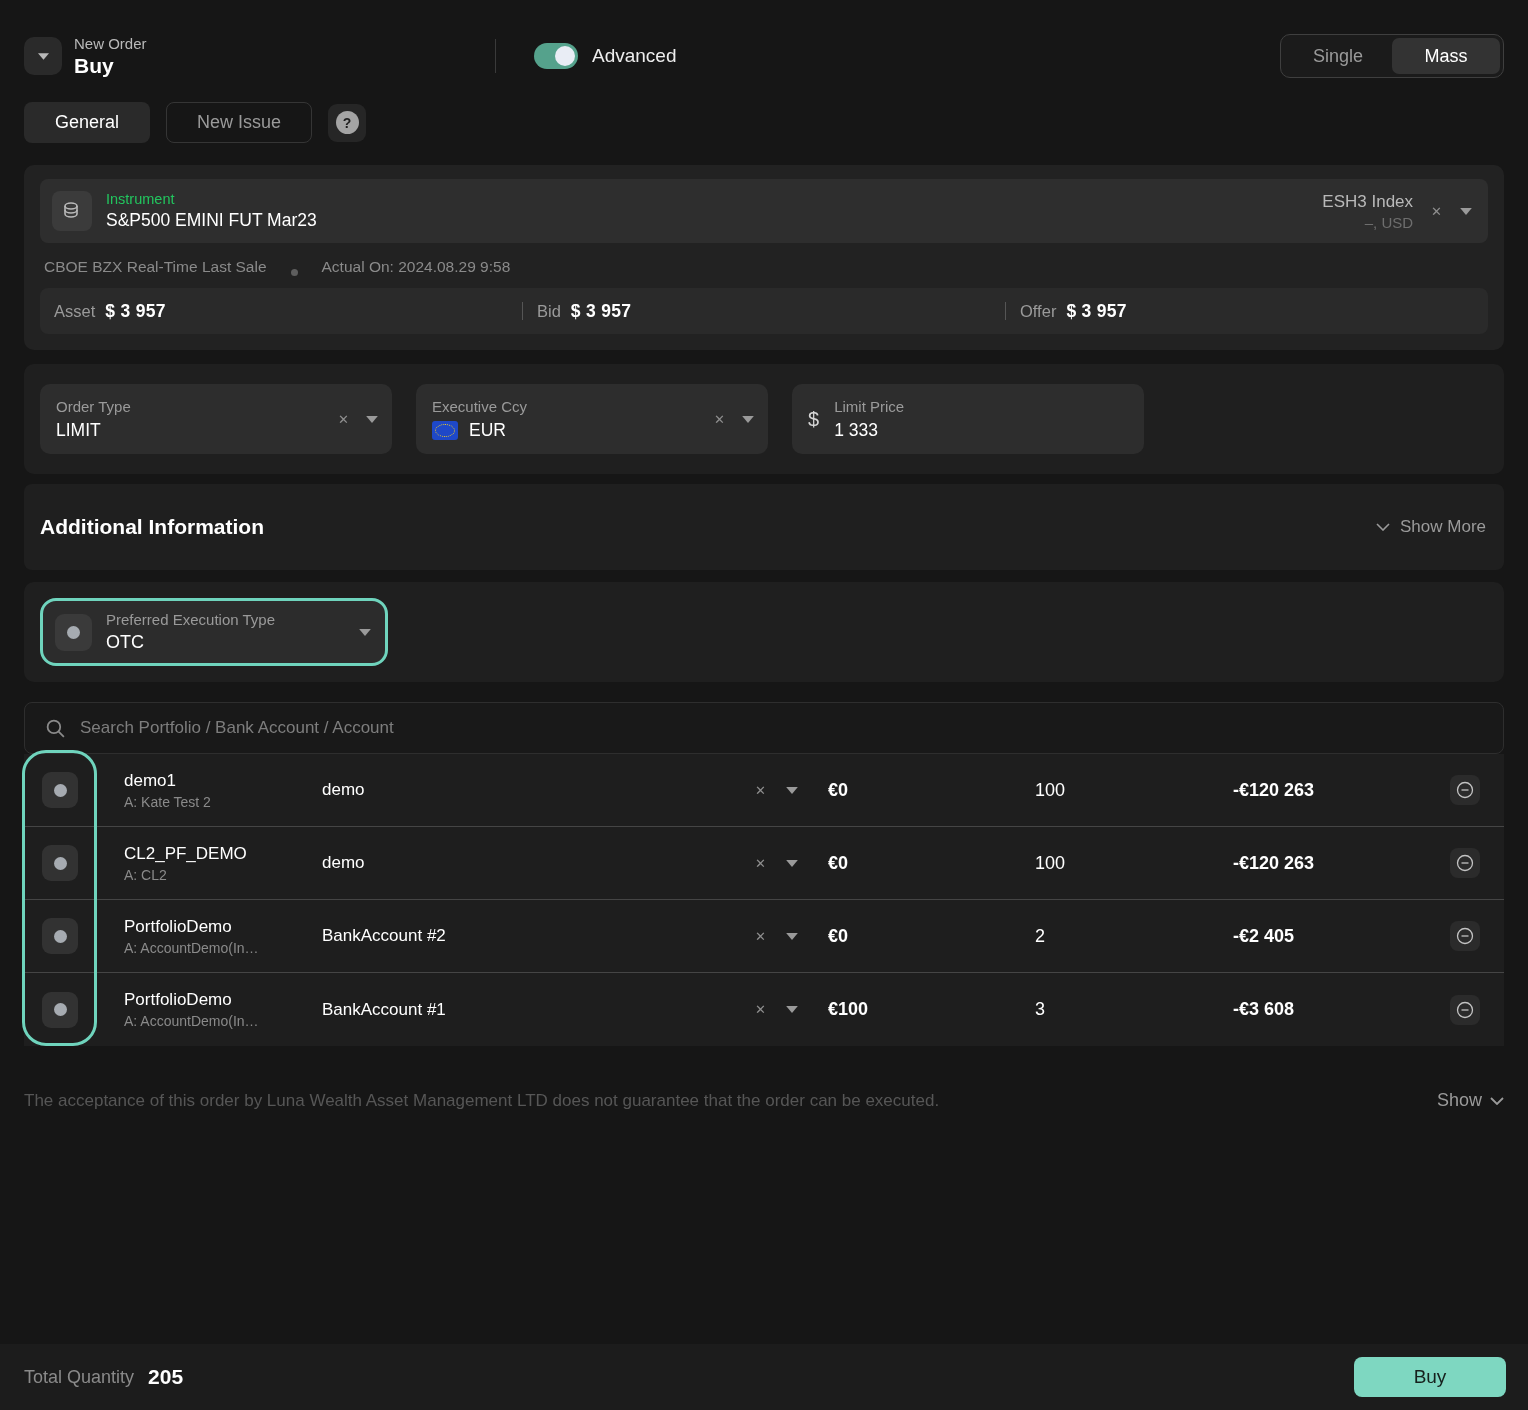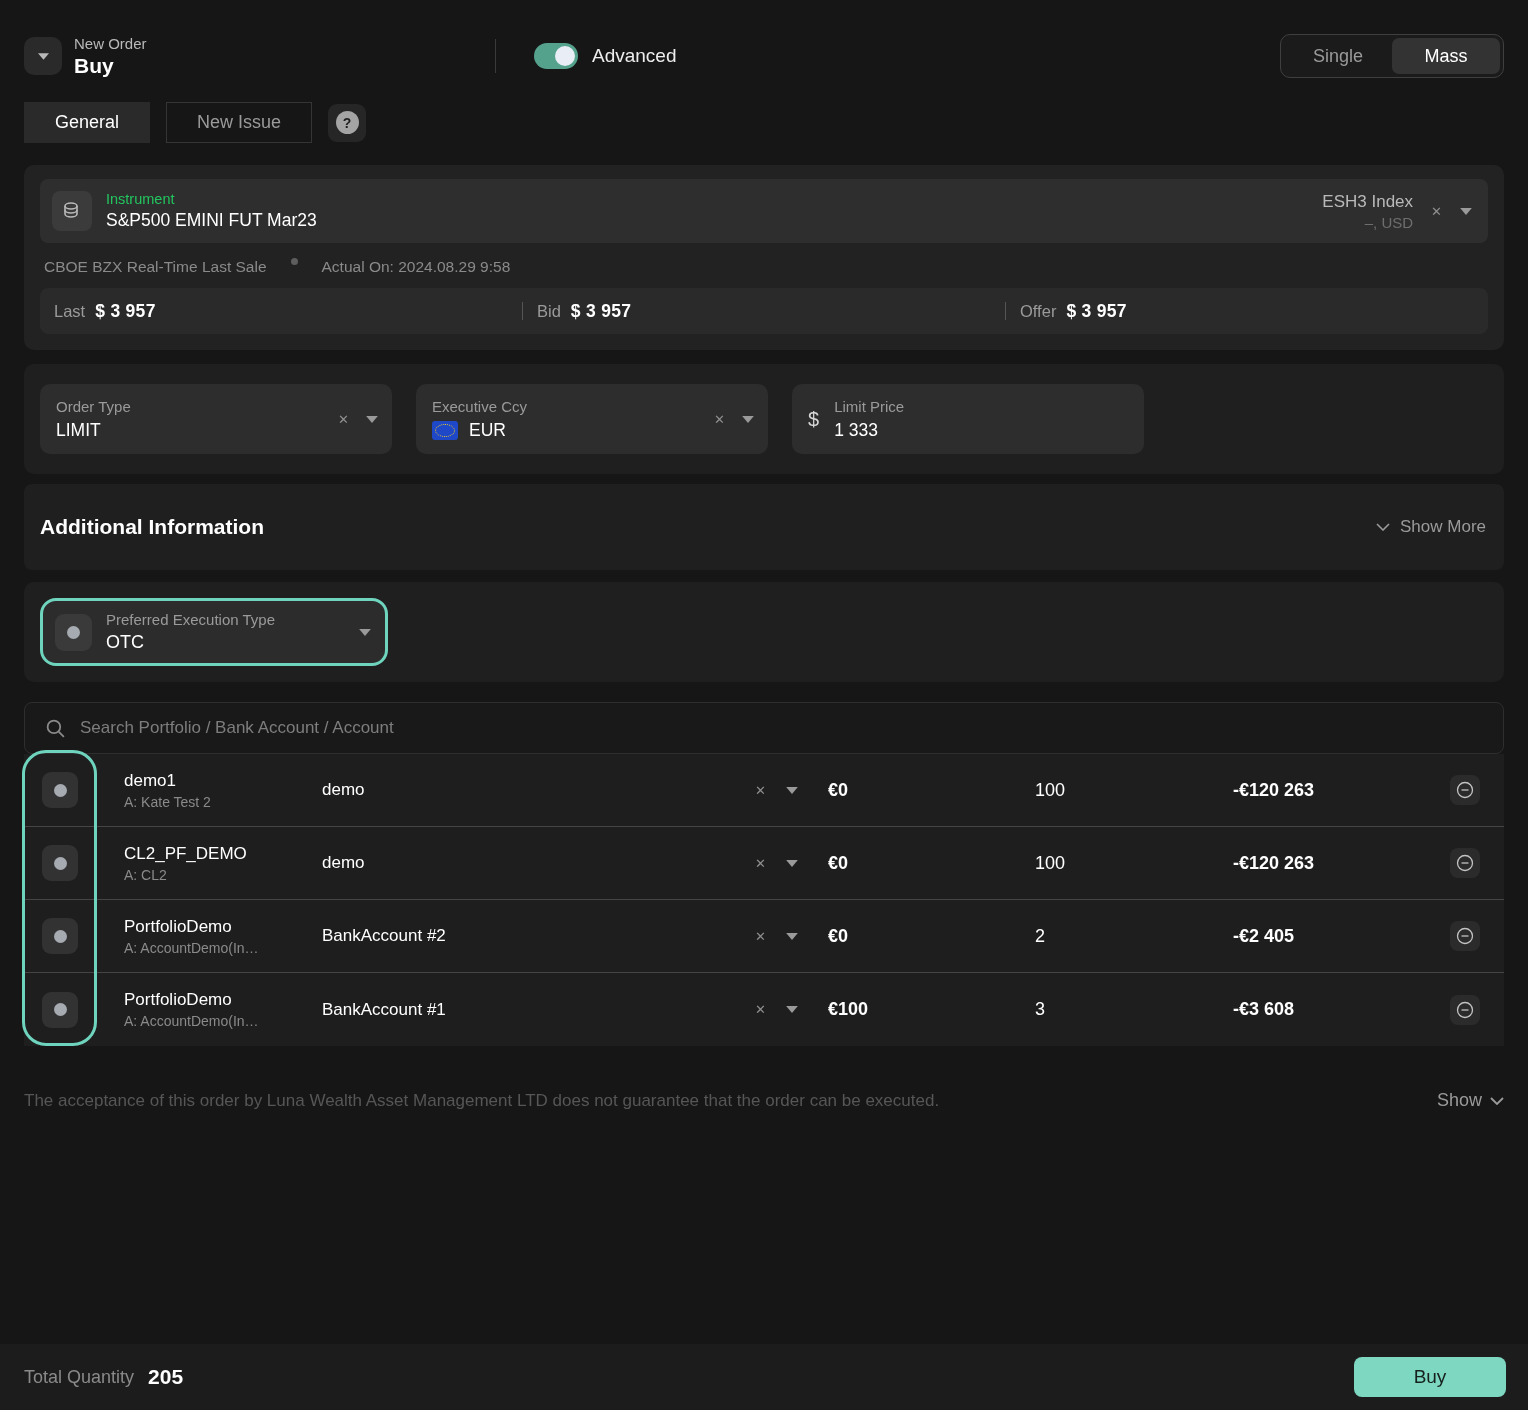--- a/index.html
+++ b/index.html
@@ -27,39 +27,39 @@
   .vdiv{width:1px;height:34px;background:#3a3a3a;margin-left:324px}
   .toggle{width:44px;height:26px;border-radius:13px;background:#55a28c;position:relative;margin-left:38px;cursor:pointer}
   .toggle .knob{position:absolute;right:3px;top:3px;width:20px;height:20px;border-radius:50%;background:#e9edf5}
   .toggle-label{margin-left:14px;font-size:19px;color:#eee}
   .seg{margin-left:auto;display:flex;align-items:center;border:1px solid #3f3f3f;border-radius:10px;padding:3px;background:#1b1b1b}
   .seg .opt{width:108px;height:36px;display:flex;align-items:center;justify-content:center;font-size:18px;color:#9a9a9a;border-radius:7px;cursor:pointer}
   .seg .opt.active{background:#333;color:#fff}
 
   
   .tabs{display:flex;align-items:center;gap:16px;margin-top:22px;flex:0 0 auto}
-  .tab{height:41px;display:flex;align-items:center;justify-content:center;border-radius:0;font-size:18px;cursor:pointer}
+  .tab{height:41px;display:flex;align-items:center;justify-content:center;border-radius:8px;font-size:18px;cursor:pointer}
   .tab.active{background:#2a2a2a;color:#fff;padding:0 31px}
   .tab.ghost{border:1px solid #353535;color:#9a9a9a;padding:0 30px}
   .help-btn{width:38px;height:38px;border-radius:9px;background:#262626;display:flex;align-items:center;justify-content:center;cursor:pointer}
   .help-circle{width:23px;height:23px;border-radius:50%;background:#a4a4a4;color:#1d1d1d;font-size:14px;font-weight:bold;display:flex;align-items:center;justify-content:center}
 
   
   .market{margin-top:22px;background:#222;border-radius:10px;padding:14px 16px 16px 16px;flex:0 0 auto}
   .inst-field{background:#2e2e2e;border-radius:8px;height:64px;display:flex;align-items:center;padding:0 16px 0 12px}
   .inst-icon{width:40px;height:40px;border-radius:8px;background:#3b3b3b;display:flex;align-items:center;justify-content:center}
   .inst-txt{margin-left:14px}
   .inst-txt .lab{font-size:14.5px;color:#22c55e}
   .inst-txt .val{font-size:17.5px;color:#fff;margin-top:3px}
   .inst-right{margin-left:auto;display:flex;align-items:center;gap:18px}
   .inst-right .tick{text-align:right}
   .inst-right .tick .t1{font-size:17px;color:#b9b9b9}
   .inst-right .tick .t2{font-size:15px;color:#6e6e6e;margin-top:2px}
   .xicon{color:#8f8f8f;font-size:13px;cursor:pointer;line-height:1}
-  .infoline{display:flex;align-items:flex-start;gap:24px;margin:15px 0 12px 4px;font-size:15.5px;color:#8a8a8a}
+  .infoline{display:flex;align-items:flex-end;gap:24px;margin:15px 0 12px 4px;font-size:15.5px;color:#8a8a8a}
   .dot-sep{width:7px;height:7px;border-radius:50%;background:#5e5e5e}
   .pricebar{background:#2a2a2a;border-radius:8px;height:46px;display:flex;align-items:center}
   .pseg{flex:1;display:flex;align-items:center;gap:10px;padding-left:14px;height:100%}
   .pseg .plab{font-size:16.5px;color:#9a9a9a}
   .pseg .pval{font-size:17.5px;font-weight:bold;color:#fff;letter-spacing:.3px}
   .pdiv{width:1px;height:18px;background:#555}
 
   
   .section{background:var(--panel);border-radius:10px;flex:0 0 auto}
   .fields{margin-top:14px;padding:20px 16px;display:flex;gap:24px}
@@ -183,21 +183,21 @@
           </svg>
       </div>
     </div>
     <div class="infoline">
       <span>CBOE BZX Real-Time Last Sale</span>
       <span class="dot-sep"></span>
       <span>Actual On: 2024.08.29 9:58</span>
     </div>
     <div class="pricebar">
       <div class="pseg">
-        <span class="plab">Last</span>
+        <span class="plab">Asset</span>
         <span class="pval">$ 3 957</span>
       </div>
       <div class="pdiv"></div>
       <div class="pseg">
         <span class="plab">Bid</span>
         <span class="pval">$ 3 957</span>
       </div>
       <div class="pdiv"></div>
       <div class="pseg">
         <span class="plab">Offer</span>

